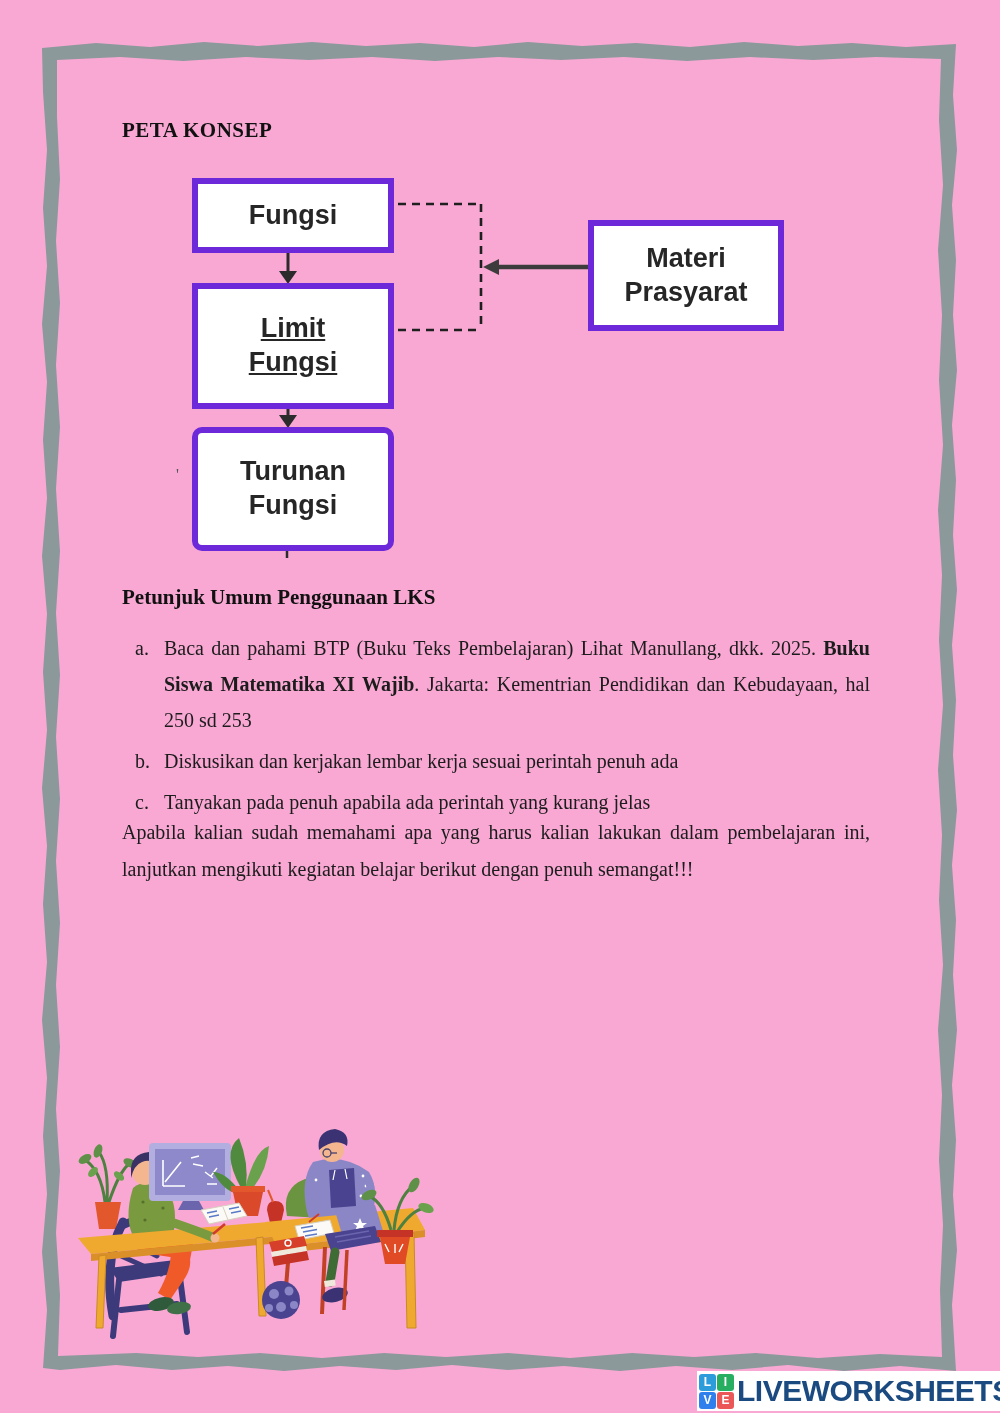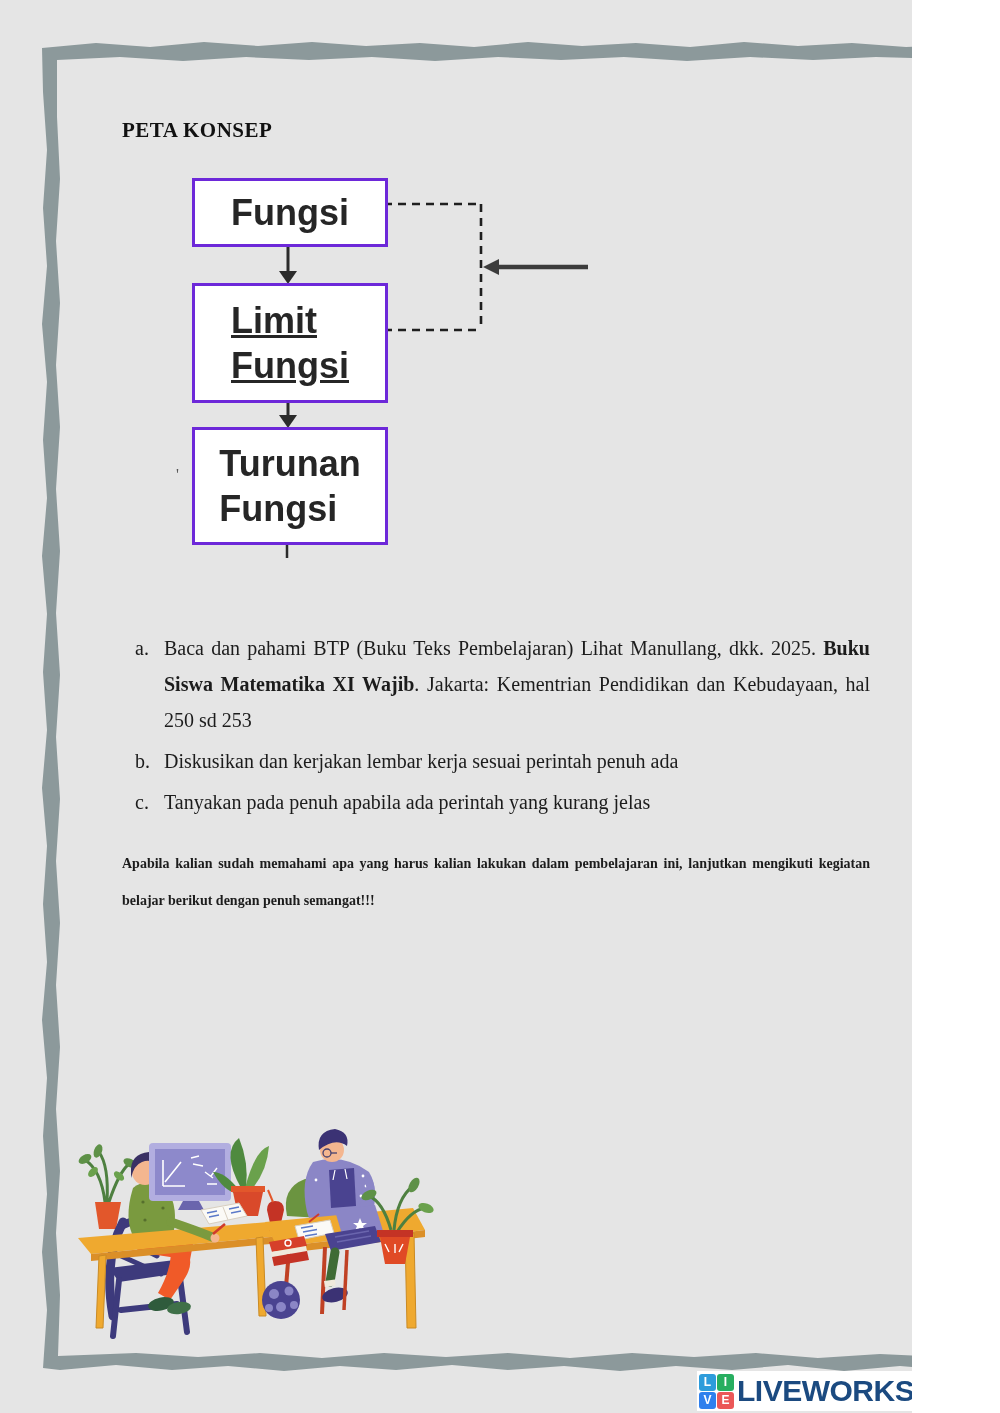--- a/index.html
+++ b/index.html
@@ -1,51 +1,51 @@
 <!DOCTYPE html>
 <html><head>
 <meta charset="utf-8">
 <style>
   html,body{margin:0;padding:0;background:#ffffff;}
   .sheet{
-    position:relative;width:912px;height:1413px;background:#e5e5e5;
+    position:relative;width:1000px;height:1413px;background:#f9a8d4;
     font-family:"Liberation Serif",serif;color:#1c1c1c;overflow:hidden;
   }
   
   .frame-svg{position:absolute;left:0;top:0;z-index:3;pointer-events:none;}
   
   .title{
     position:absolute;left:122px;top:118px;z-index:2;
     font-weight:bold;font-size:21px;letter-spacing:0.5px;color:#111;
   }
   .section-heading{
     position:absolute;left:122px;top:585px;z-index:2;
     font-weight:bold;font-size:21px;color:#111;
   }
   
   .cbox{
-    position:absolute;z-index:2;background:#fff;border:3px solid #6d28d9;
-    display:flex;align-items:center;justify-content:center;
-    font-family:"Liberation Sans",sans-serif;font-weight:bold;font-size:36px;
+    position:absolute;z-index:2;background:#fff;border:6px solid #6d28d9;
+    display:flex;align-items:center;justify-content:center;text-align:center;
+    font-family:"Liberation Sans",sans-serif;font-weight:bold;font-size:27px;
     color:#262626;line-height:1.25;white-space:pre-line;
   }
   .box-fungsi{left:192px;top:178px;width:190px;height:63px;}
   .box-limit{left:192px;top:283px;width:190px;height:114px;text-decoration:underline;}
-  .box-turunan{left:192px;top:427px;width:190px;height:112px;}
+  .box-turunan{left:192px;top:427px;width:190px;height:112px;border-radius:10px;}
   .box-materi{left:588px;top:220px;width:184px;height:99px;}
   .connector-svg{position:absolute;left:0;top:0;z-index:1;}
   .stray-mark{position:absolute;left:176px;top:466px;z-index:2;font-size:16px;color:#555;}
   
   .instr-list{position:absolute;left:135px;top:630px;width:735px;z-index:2;}
   .instr-item{display:flex;margin-bottom:5px;font-size:20px;line-height:36px;}
   .instr-marker{flex:0 0 29px;}
   .instr-text{flex:1;text-align:justify;}
   .closing{
-    position:absolute;left:122px;top:845px;width:748px;z-index:2;
-    font-size:14px;line-height:37px;text-align:justify;font-weight:bold;
+    position:absolute;left:122px;top:814px;width:748px;z-index:2;
+    font-size:20px;line-height:37px;text-align:justify;
   }
   
   .illustration{position:absolute;left:73px;top:1110px;z-index:2;}
   
   .footer-logo{
     position:absolute;left:697px;top:1371px;z-index:4;background:#fff;
     display:flex;align-items:center;height:40px;padding-left:2px;
     text-decoration:none;
   }
   .logo-tiles{
@@ -96,22 +96,25 @@
 
     <line x1="588" y1="267" x2="498" y2="267" stroke="#3c3c3c" stroke-width="4.5"></line>
     <polygon points="499,259 499,275 483,267" fill="#3c3c3c"></polygon>
   </svg>
 
   <div class="cbox box-fungsi">Fungsi</div>
   <div class="cbox box-limit">Limit
 Fungsi</div>
   <div class="cbox box-turunan">Turunan
 Fungsi</div>
+  <div class="cbox box-materi">Materi
+Prasyarat</div>
   <div class="stray-mark">'</div>
 
+  <div class="section-heading">Petunjuk Umum Penggunaan LKS</div>
 
   <div class="instr-list">
     <div class="instr-item">
       <span class="instr-marker">a.</span>
       <span class="instr-text"><span>Baca dan pahami BTP (Buku Teks Pembelajaran) Lihat Manullang, dkk. 2025. </span><b>Buku Siswa Matematika XI Wajib</b><span>. Jakarta: Kementrian Pendidikan dan Kebudayaan, hal 250 sd 253</span></span>
     </div>
     <div class="instr-item">
       <span class="instr-marker">b.</span>
       <span class="instr-text"><span>Diskusikan dan kerjakan lembar kerja sesuai perintah penuh ada</span><b></b><span></span></span>
     </div>

